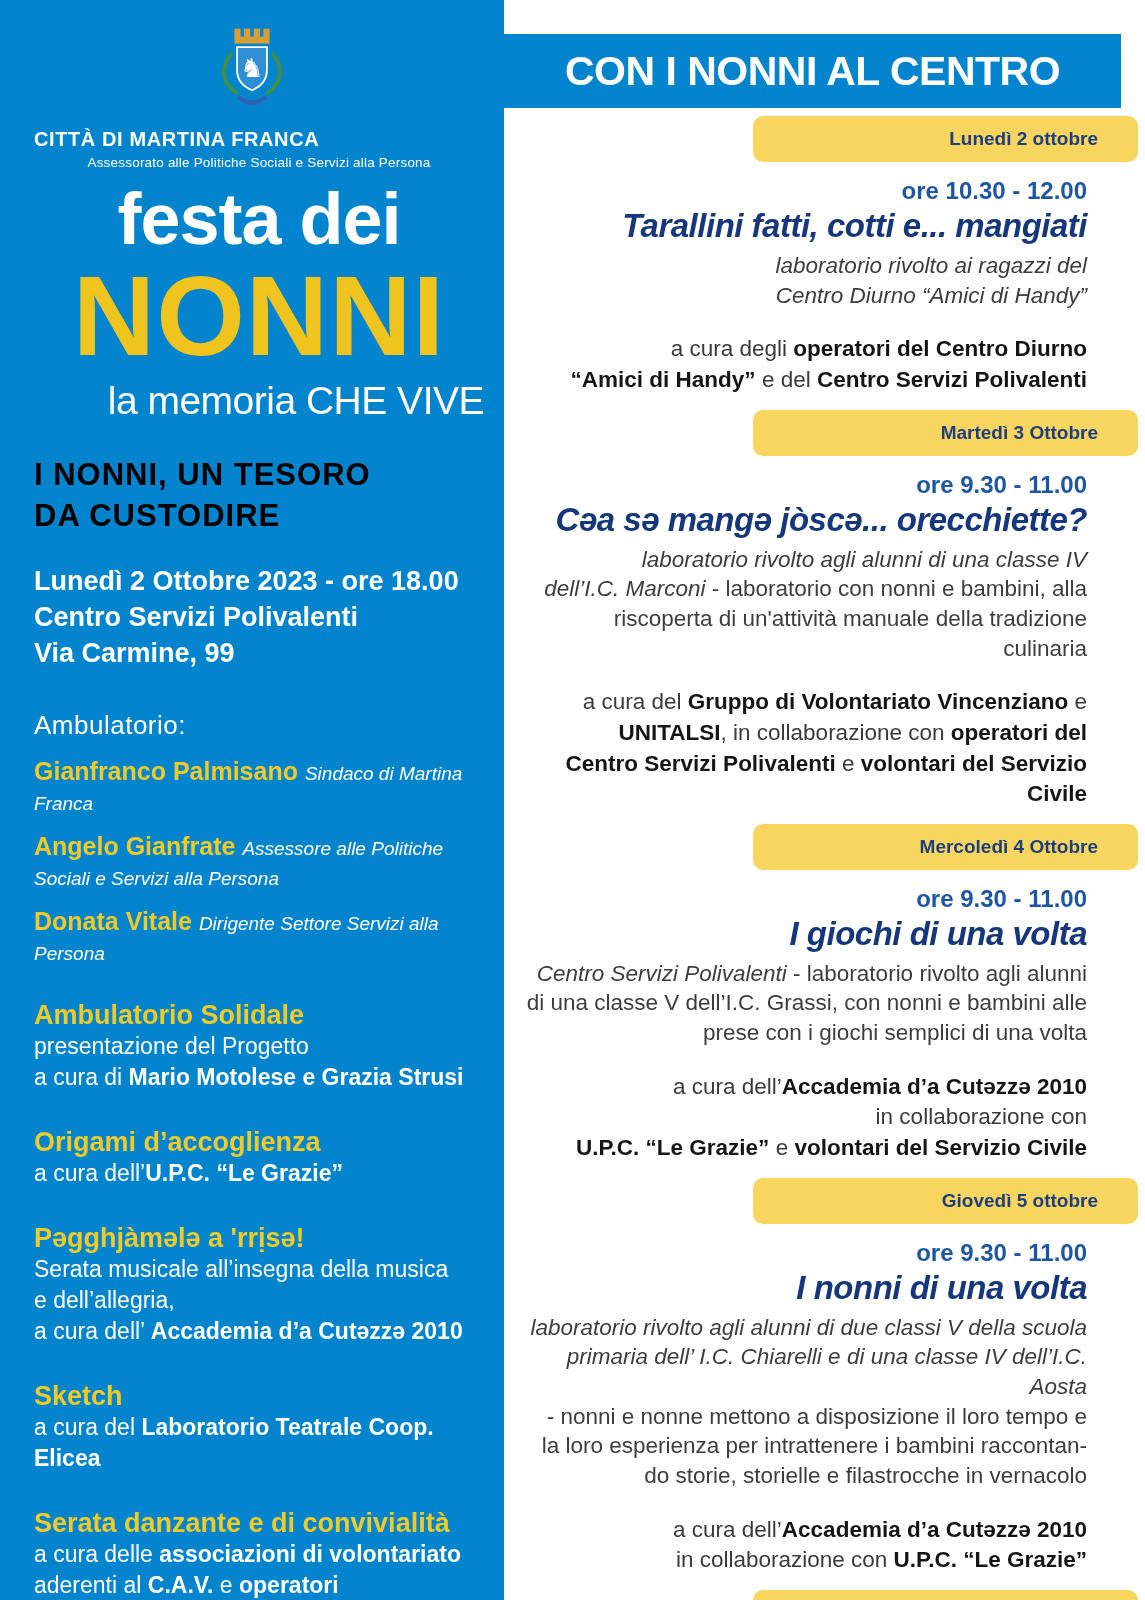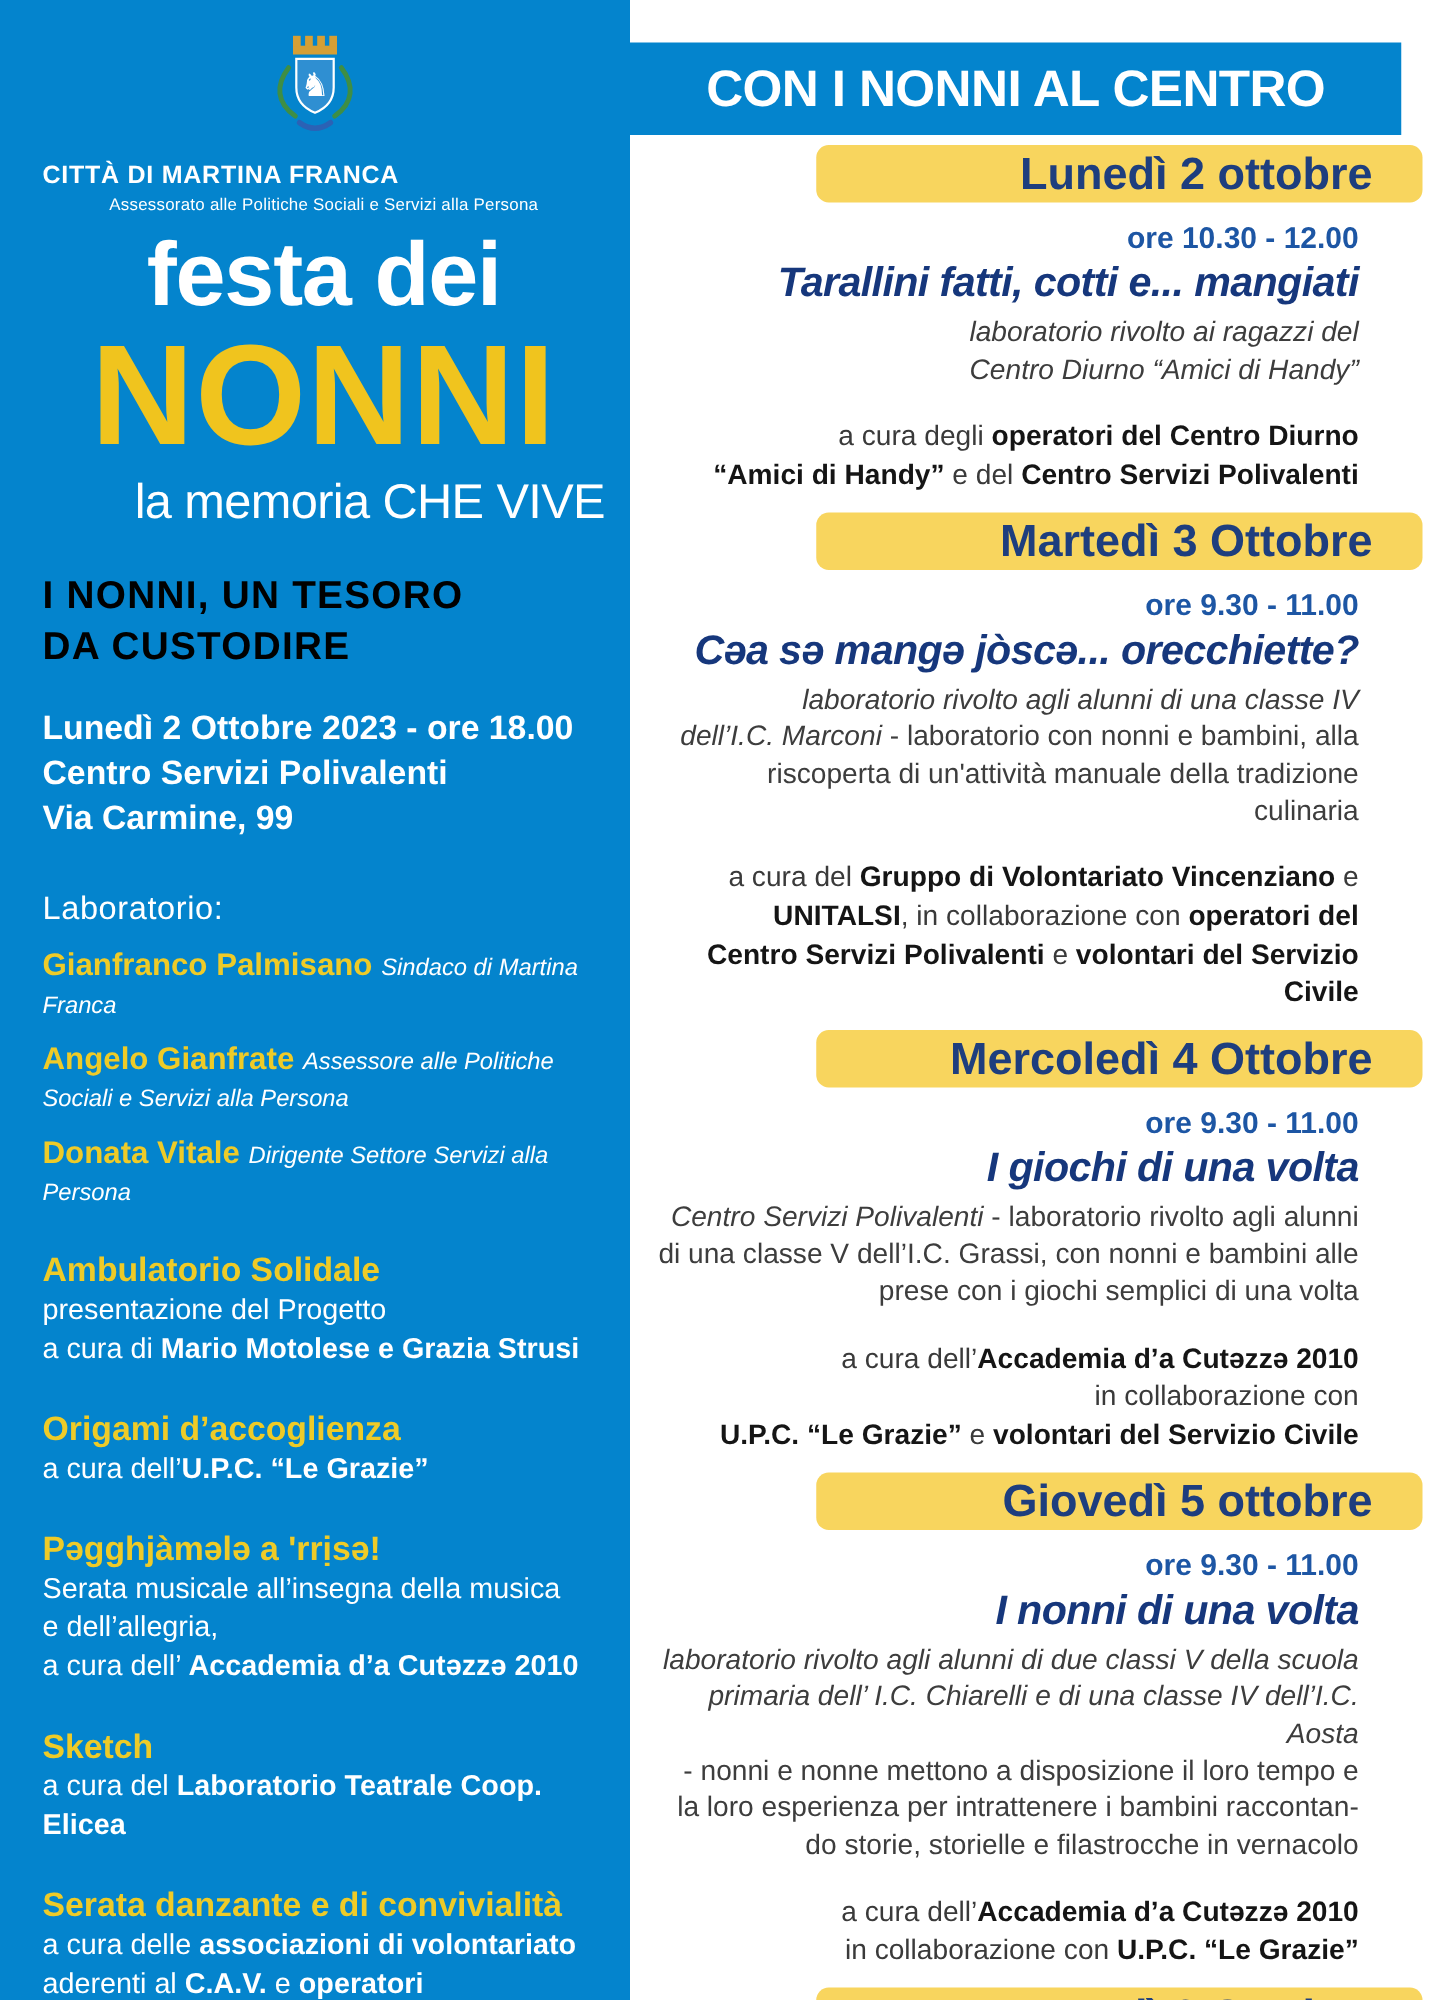--- a/index.html
+++ b/index.html
@@ -27,23 +27,23 @@
   .sb{font-weight:700;}
   .si{font-style:italic;}
 
   
   .right{flex:1;background:#fff;box-sizing:border-box;overflow:hidden;}
   .banner{margin-top:34px;height:74px;width:617px;background:#0484cd;color:#fff;
           display:flex;align-items:center;justify-content:center;
           font-weight:800;font-size:41px;letter-spacing:-.5px;}
   .day{margin-top:14px;}
   .banner + .day{margin-top:8px;}
-  .pill{width:485px;height:46px;background:#f8d55e;border-radius:10px;
+  .pill{width:385px;height:46px;background:#f8d55e;border-radius:10px;
         margin-left:auto;margin-right:7px;display:flex;align-items:center;justify-content:flex-end;
-        padding-right:40px;box-sizing:border-box;color:#1e3e7e;font-weight:800;font-size:36px;}
+        padding-right:40px;box-sizing:border-box;color:#1e3e7e;font-weight:800;font-size:19px;}
   .day-body{padding:15px 58px 0 22px;text-align:right;}
   .time{color:#1d56a4;font-weight:800;font-size:24px;}
   .dtitle{color:#16377c;font-weight:800;font-style:italic;font-size:33px;margin-top:2px;letter-spacing:-.5px;}
   .desc{color:#3d3d3d;font-size:22.5px;line-height:1.32;margin-top:6px;}
   .credit{color:#3a3a3a;font-size:22.5px;line-height:1.36;margin-top:24px;}
   .credit .sb{color:#151515;}
 </style>
 </head>
 <body>
 
@@ -75,21 +75,21 @@
       <div>I NONNI, UN TESORO</div>
       <div>DA CUSTODIRE</div>
     </div>
 
     <div class="when">
       <div>Lunedì 2 Ottobre 2023 - ore 18.00</div>
       <div>Centro Servizi Polivalenti</div>
       <div>Via Carmine, 99</div>
     </div>
 
-    <div class="interventi">Laboratorio:</div>
+    <div class="interventi">Ambulatorio:</div>
 
     <div>
       <p class="spk"><span class="spk-name">Gianfranco Palmisano</span> <span class="spk-role">Sindaco di Martina Franca</span></p>
       <p class="spk"><span class="spk-name">Angelo Gianfrate</span> <span class="spk-role">Assessore alle Politiche Sociali e Servizi alla Persona</span></p>
       <p class="spk"><span class="spk-name">Donata Vitale</span> <span class="spk-role">Dirigente Settore Servizi alla Persona</span></p>
     </div>
 
     <div class="prog">
       <div class="prog-h">Ambulatorio Solidale</div>
       <div class="prog-l"><span>presentazione del  Progetto</span></div>

